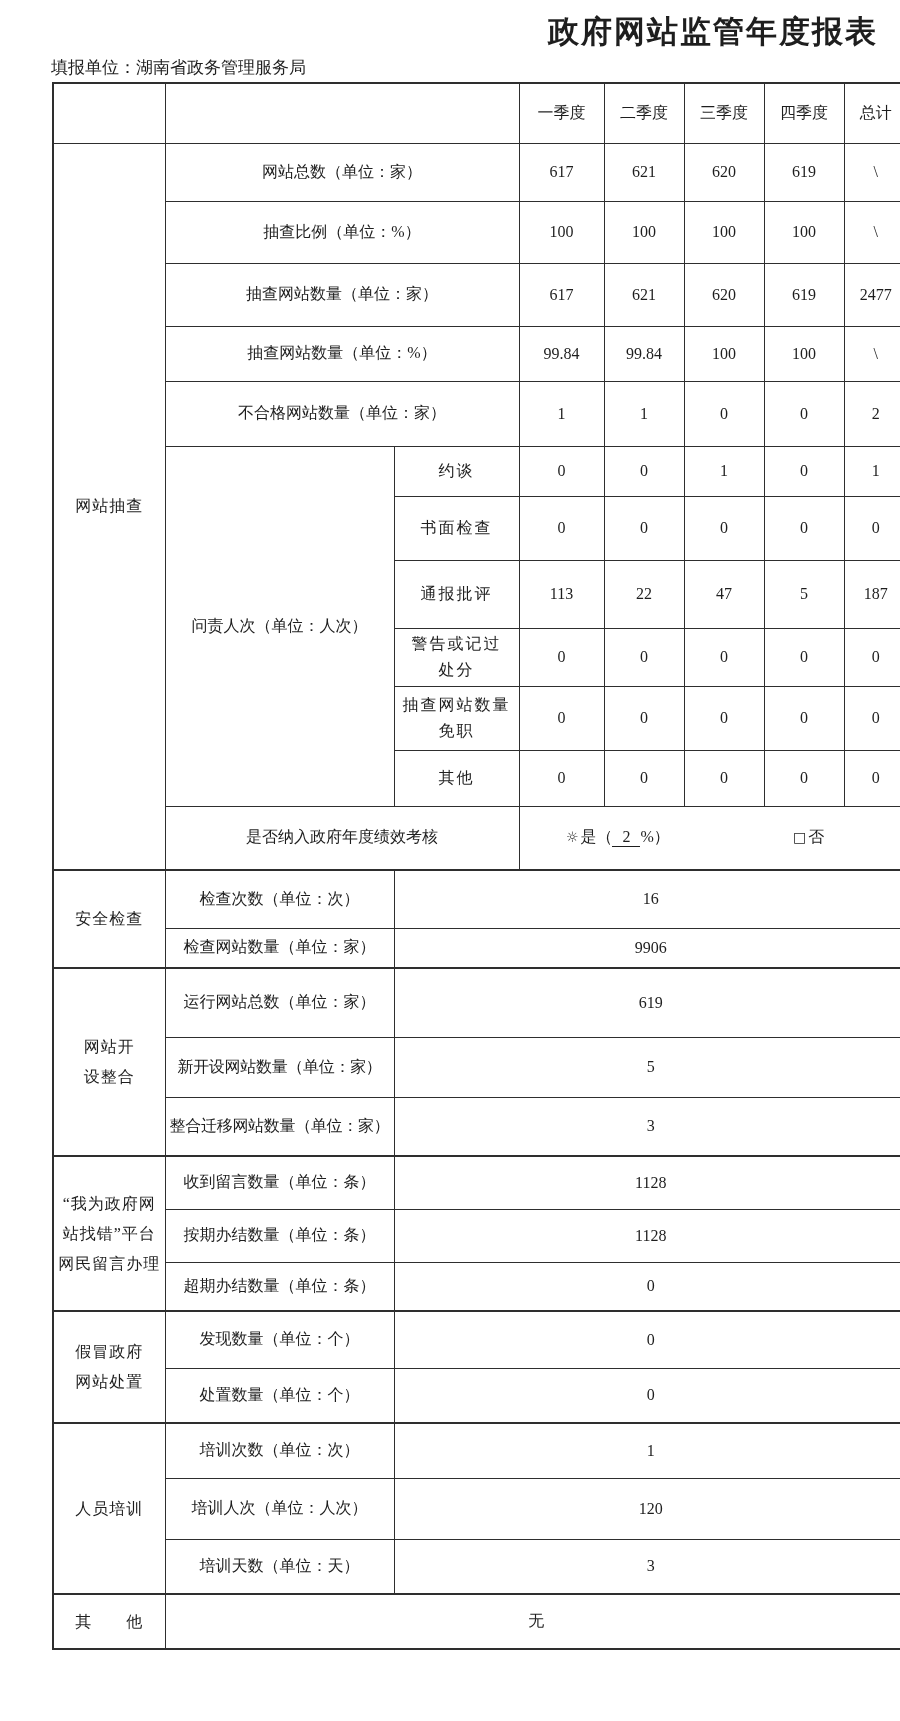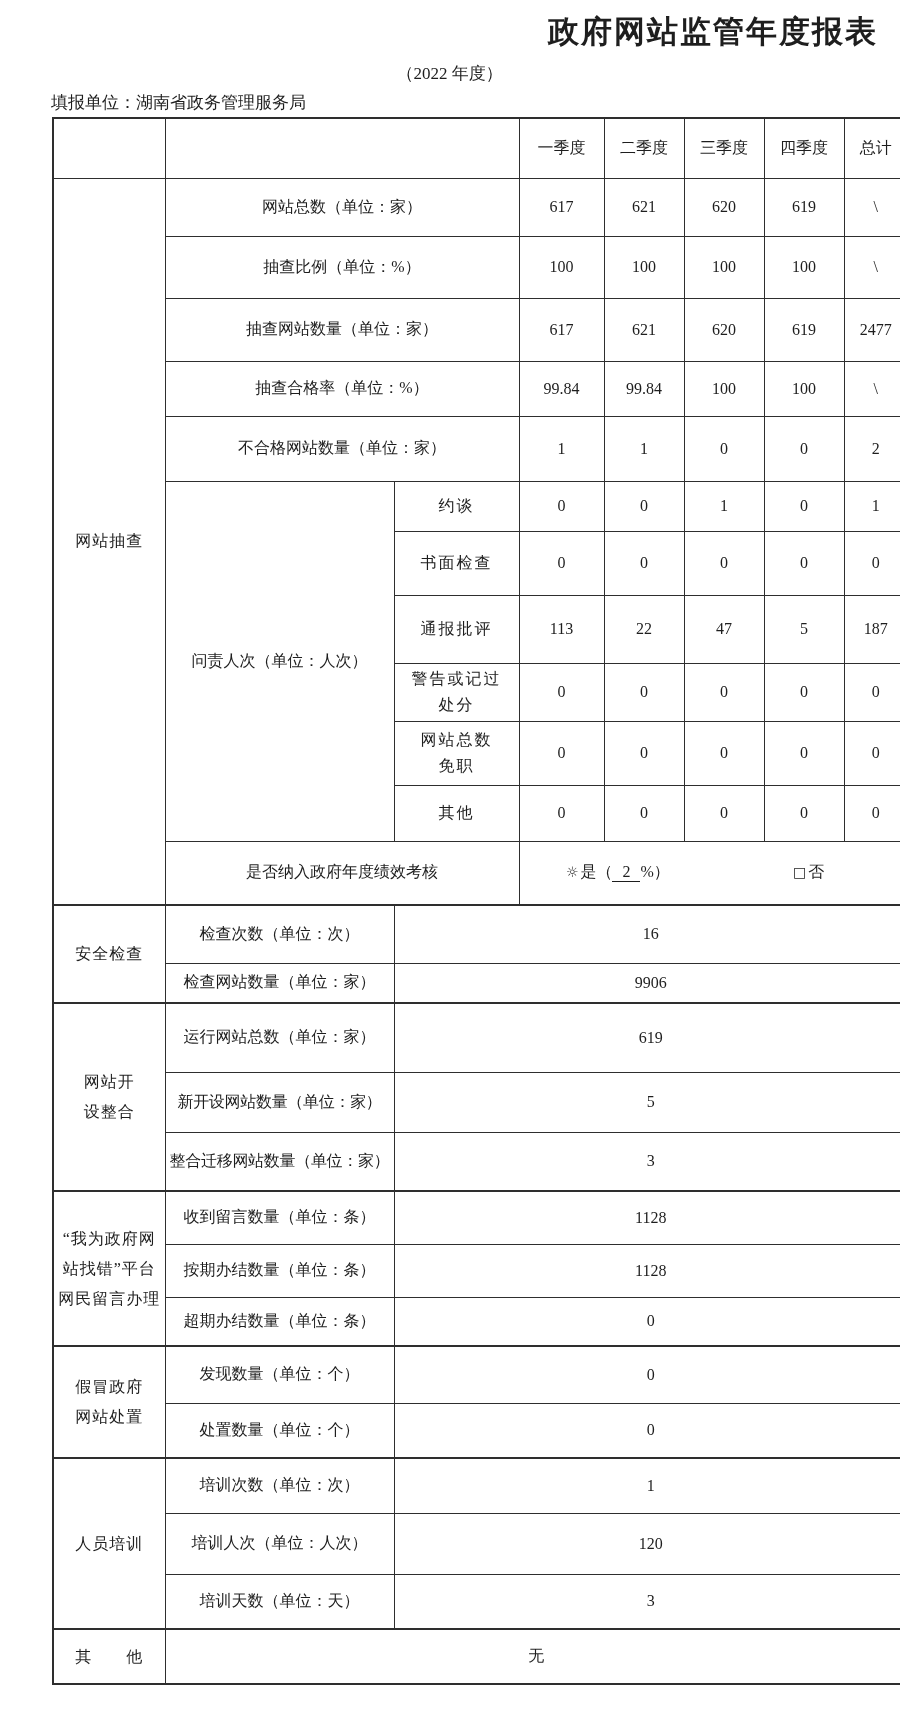--- a/index.html
+++ b/index.html
@@ -81,21 +81,20 @@
     border-bottom:1px solid #1e1e1e;
     padding:0 10px;
     line-height:18px;
   }
 </style>
 </head>
 <body>
 
 <div class="sheet">
   <div class="title">政府网站监管年度报表</div>
-  <div class="subtitle">（2022 年度）</div>
   <div class="unit-line">填报单位：湖南省政务管理服务局</div>
 
   <table class="report">
     <colgroup>
       <col style="width:112px">
         <col style="width:229px">
         <col style="width:125px">
       <col style="width:85px">
         <col style="width:80px">
         <col style="width:80px">
@@ -133,21 +132,21 @@
     </tr>
     <tr style="height:63px">
       <td class="lbl" colspan="2">抽查网站数量（单位：家）</td>
       <td class="num">617</td>
       <td class="num">621</td>
       <td class="num">620</td>
       <td class="num">619</td>
       <td class="num">2477</td>
     </tr>
     <tr style="height:55px">
-      <td class="lbl" colspan="2">抽查合格率（单位：%）</td>
+      <td class="lbl" colspan="2">抽查网站数量（单位：%）</td>
       <td class="num">99.84</td>
       <td class="num">99.84</td>
       <td class="num">100</td>
       <td class="num">100</td>
       <td class="num">\</td>
     </tr>
     <tr style="height:65px">
       <td class="lbl" colspan="2">不合格网站数量（单位：家）</td>
       <td class="num">1</td>
       <td class="num">1</td>
@@ -184,21 +183,21 @@
     <tr style="height:58px">
       <td class="sub">警告或记过
 处分</td>
       <td class="num">0</td>
       <td class="num">0</td>
       <td class="num">0</td>
       <td class="num">0</td>
       <td class="num">0</td>
     </tr>
     <tr style="height:64px">
-      <td class="sub">网站总数
+      <td class="sub">抽查网站数量
 免职</td>
       <td class="num">0</td>
       <td class="num">0</td>
       <td class="num">0</td>
       <td class="num">0</td>
       <td class="num">0</td>
     </tr>
     <tr style="height:56px">
       <td class="sub">其他</td>
       <td class="num">0</td>

